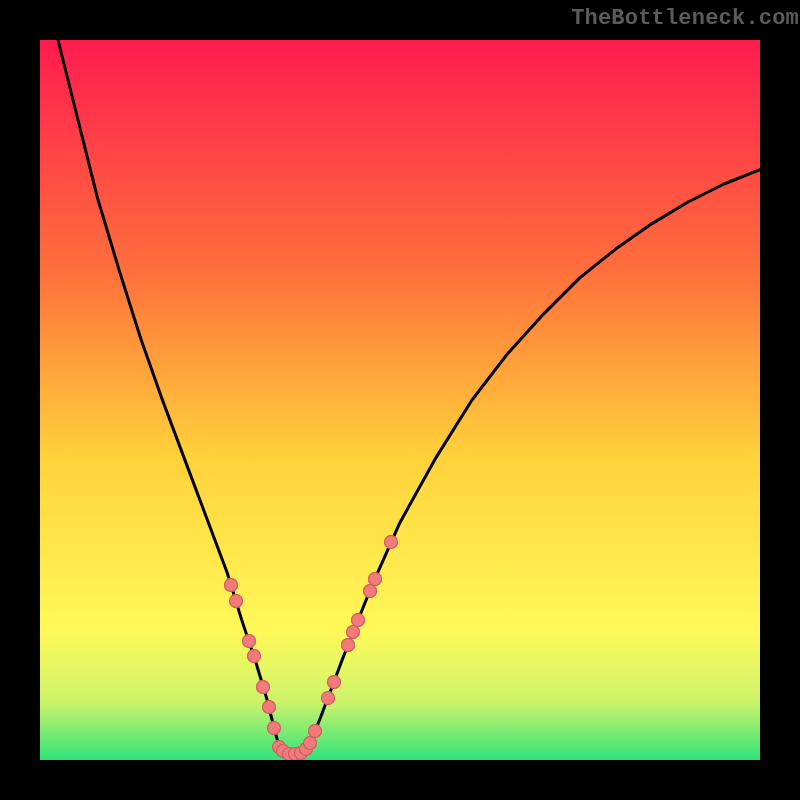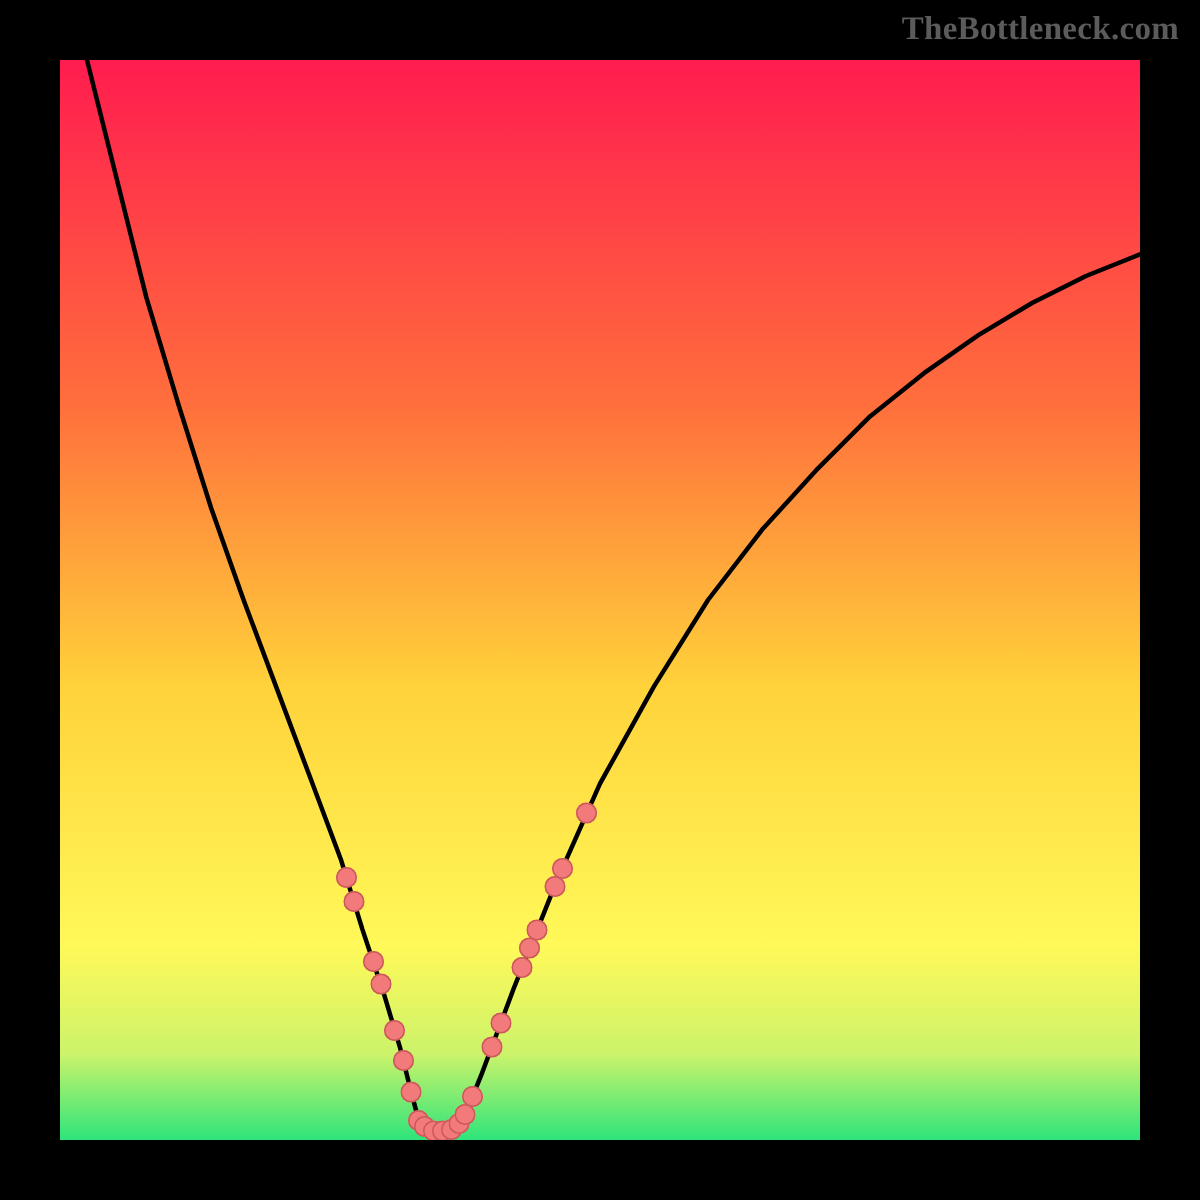--- a/index.html
+++ b/index.html
@@ -24,22 +24,22 @@
     height: 720px;
     overflow: hidden;
   }
   .gradient {
     position: absolute;
     inset: 0;
   }
   .watermark {
     position: absolute;
     top: 6px;
-    right: 14px;
-    font-family: Liberation Serif, serif;
+    right: 1px;
+    font-family: Liberation Mono, monospace;
     font-size: 22px;
     font-weight: 600;
     color: #5b5b5b;
     letter-spacing: 0.2px;
   }
   svg.curve {
     position: absolute;
     inset: 0;
   }
   .marker {

